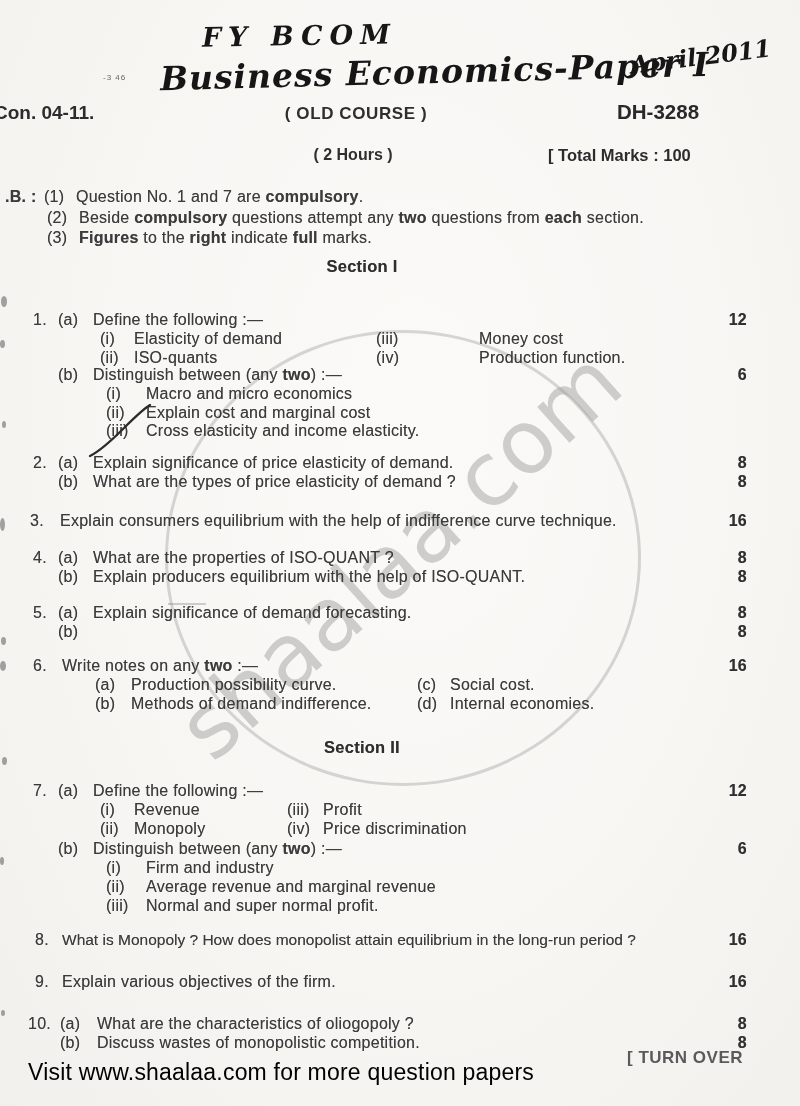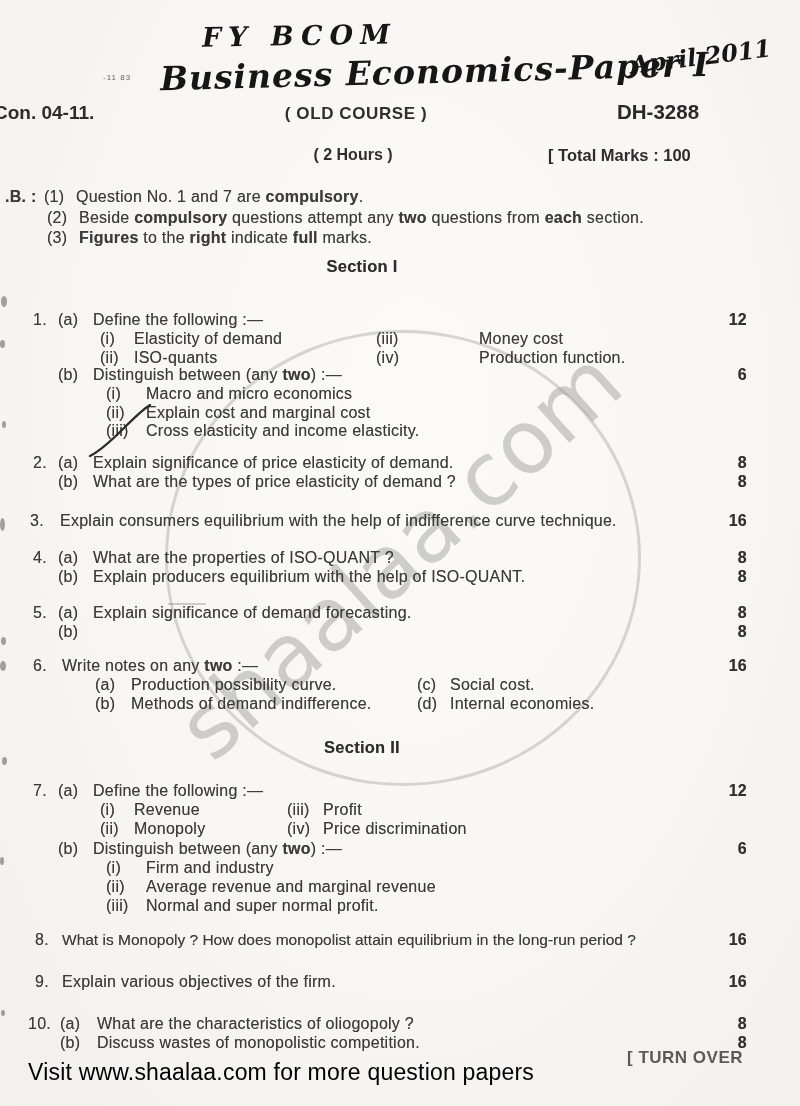--- a/index.html
+++ b/index.html
@@ -47,21 +47,21 @@
   <i class="speck" style="left:1px;top:637px;width:5px;height:8px;"></i>
   <i class="speck" style="left:0;top:661px;width:6px;height:10px;"></i>
   <i class="speck" style="left:2px;top:757px;width:5px;height:8px;"></i>
   <i class="speck" style="left:0;top:857px;width:4px;height:8px;"></i>
   <i class="speck" style="left:1px;top:1010px;width:4px;height:6px;"></i>
   <i class="dash" style="left:168px;top:603px;width:38px;height:2px;"></i>
 
   <div class="c fg hw" style="left:202px;top:20px;font-size:27px;letter-spacing:7px;font-weight:600;transform:rotate(-1deg);">FY BCOM</div>
   <div class="c fg hw" style="left:160px;top:52px;font-size:33px;letter-spacing:1px;font-weight:600;transform:rotate(-1.5deg);">Business Economics-Paper I</div>
   <div class="c fg hw" style="left:630px;top:42px;font-size:24px;font-weight:600;transform:rotate(-7deg);">April 2011</div>
-  <div class="c fg" style="left:103px;top:73px;font-size:8px;color:#666;letter-spacing:1px;">-11 83</div>
+  <div class="c fg" style="left:103px;top:73px;font-size:8px;color:#666;letter-spacing:1px;">-3 46</div>
 
   <div class="c fg b" style="left:-6px;top:102px;font-size:19px;color:#2c2c2c;">Con. 04-11.</div>
   <div class="c fg b center" style="left:0;top:104px;width:712px;font-size:17px;letter-spacing:.6px;color:#2e2e2e;">( OLD COURSE )</div>
   <div class="c fg b" style="left:617px;top:100px;font-size:20.5px;color:#292929;">DH-3288</div>
   <div class="c fg b center" style="left:0;top:146px;width:706px;font-size:16px;color:#2f2f2f;">( 2 Hours )</div>
   <div class="c fg b" style="left:548px;top:146px;font-size:16.5px;color:#2c2c2c;">[ Total Marks : 100</div>
 
   <div class="row fg" style="top:187px;">
     <span class="c b" style="left:5px;">.B. :</span>
     <span class="c" style="left:44px;">(1)</span>

